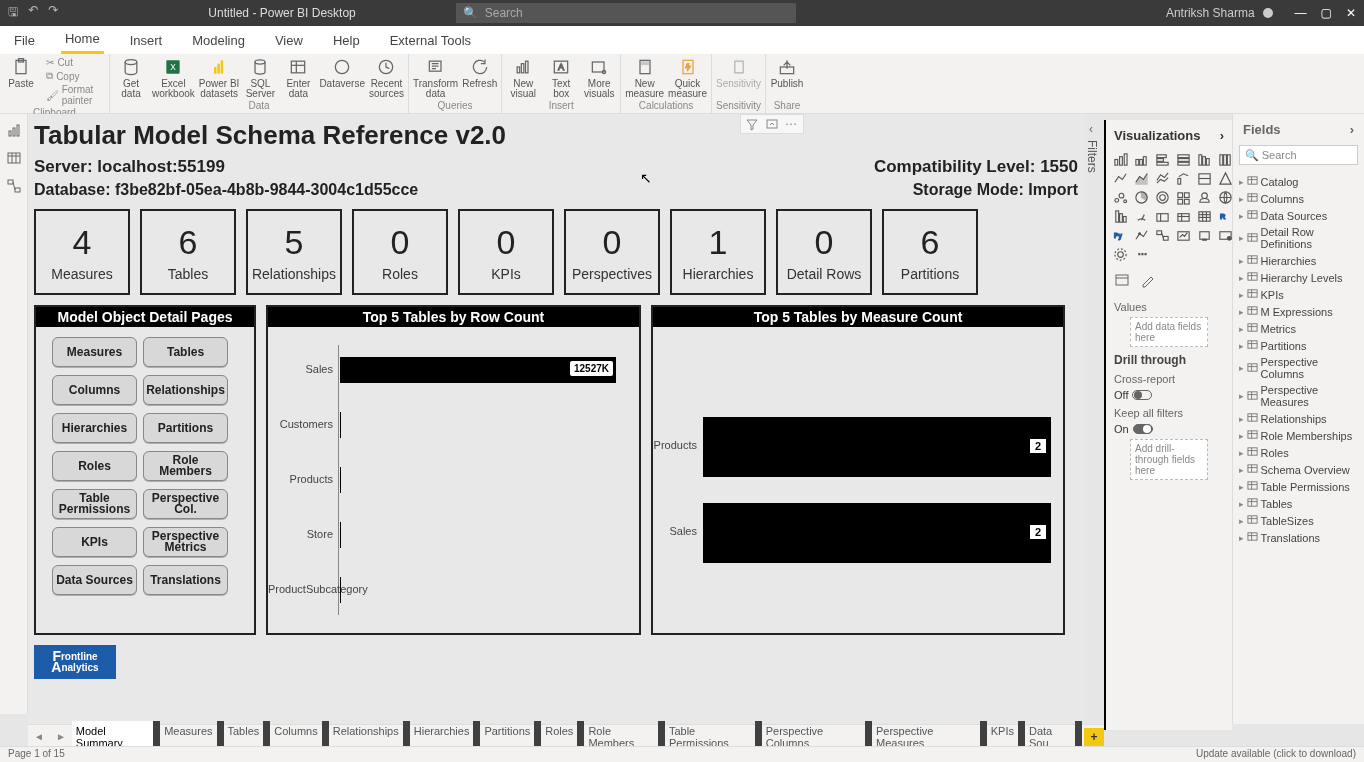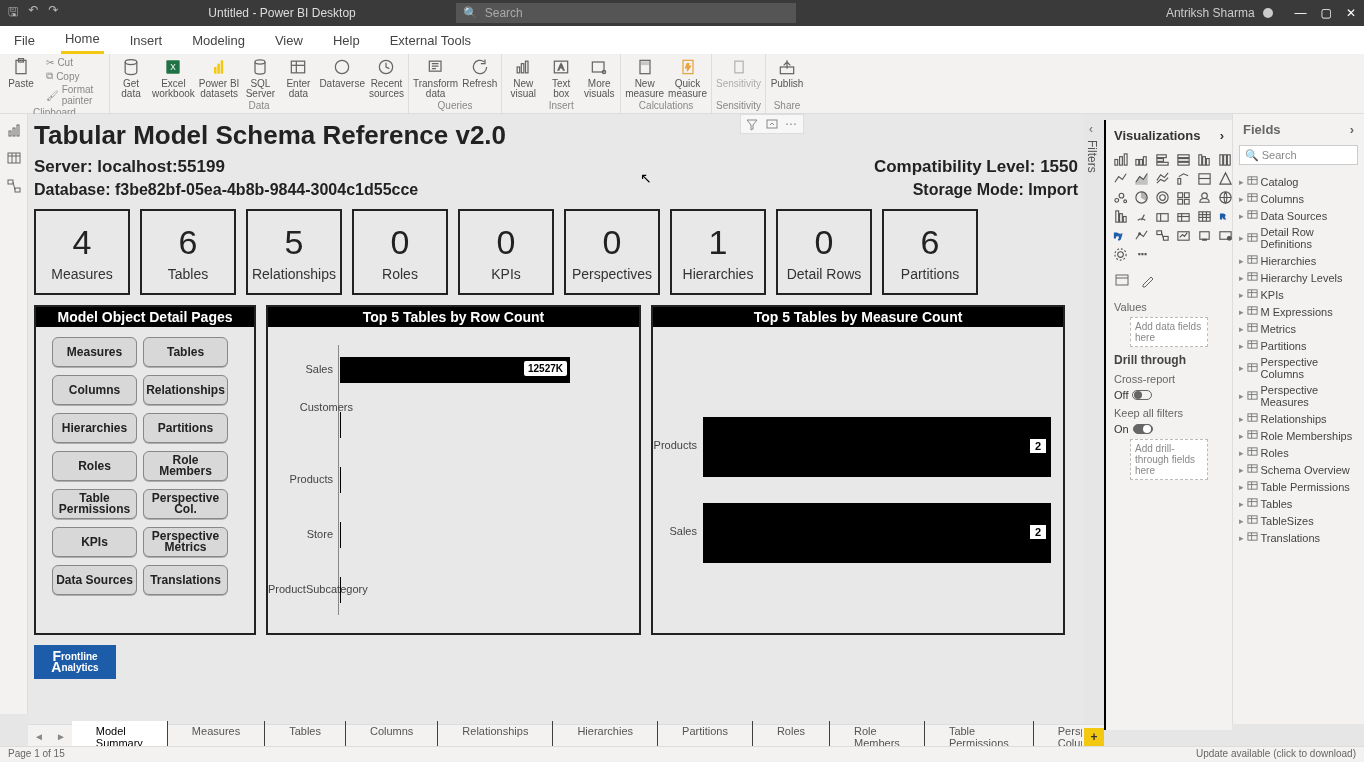--- a/index.html
+++ b/index.html
@@ -97,21 +97,21 @@
 .fieldspane .title { font-weight: 600; font-size: 13px; padding: 4px 10px; display: flex; justify-content: space-between; color: #666; }
 .fsearch { margin: 4px 6px; background: #fff; border: 1px solid #ccc; height: 20px; display: flex; align-items: center; padding: 0 5px; font-size: 11px; color: #888; }
 .flist { padding: 4px 2px; overflow: hidden; }
 .fitem { display: flex; align-items: center; gap: 3px; padding: 2px 4px; font-size: 11px; color: #444; }
 .fitem .chev { color: #888; font-size: 9px; }
 .fitem .tbl { color: #777; }
 
 
 .pagetabs { position: absolute; top: 724px; left: 28px; right: 260px; height: 24px; background: #f3f2f1; display: flex; align-items: center; border-top: 1px solid #ddd; }
 .pagetabs .arr { padding: 0 6px; color: #888; font-size: 10px; }
-.ptab { padding: 4px 24px; font-size: 11px; border-right: 1px solid #404040; color: #555; }
+.ptab { padding: 4px 4px; font-size: 11px; border-right: 7px solid #404040; color: #555; }
 .ptab.active { background: #fff; color: #000; }
 .newpage { width: 20px; height: 18px; background: #f2c811; color: #333; display: flex; align-items: center; justify-content: center; font-weight: 700; margin-left: 2px; }
 
 
 .statusbar { position: absolute; bottom: 0; left: 0; right: 0; height: 16px; background: #f3f2f1; font-size: 10px; color: #666; display: flex; justify-content: space-between; padding: 1px 8px; border-top: 1px solid #ddd; }
 
 .cursor { position: absolute; top: 170px; left: 640px; color: #000; font-size: 14px; pointer-events: none; z-index: 100; }
 </style>
 </head>
 <body>
@@ -459,24 +459,24 @@
           <div class="linkbtn">Perspective Metrics</div>
           <div class="linkbtn">Data Sources</div>
           <div class="linkbtn">Translations</div>
         </div>
     </div>
     <div class="panel chart1">
       <div class="hdr">Top 5 Tables by Row Count</div>
       <div class="chart-body" id="chart1">
           <div class="axis-line" style="left: 70px;"></div>
           <div class="axis-cat" style="top: 36px;">Sales</div>
-          <div class="bar" style="top: 30px; left: 72px; width: 230px; padding-left: 48px;">
+          <div class="bar" style="top: 30px; left: 72px; width: 276px; padding-left: 48px;">
             <div class="badge">12527K</div>
           </div>
-          <div class="axis-cat" style="top: 74px; margin-left: 20px;">Customers</div>
+          <div class="axis-cat" style="top: 91px;">Customers</div>
           <div class="bar" style="top: 85px; left: 72px; width: 1px;"></div>
           <div class="axis-cat" style="top: 146px;">Products</div>
           <div class="bar" style="top: 140px; left: 72px; width: 1px;"></div>
           <div class="axis-cat" style="top: 201px;">Store</div>
           <div class="bar" style="top: 195px; left: 72px; width: 1px;"></div>
           <div class="axis-cat" style="top: 256px;">ProductSubcategory</div>
           <div class="bar" style="top: 250px; left: 72px; width: 1px;"></div>
         </div>
     </div>
     <div class="panel chart2">

